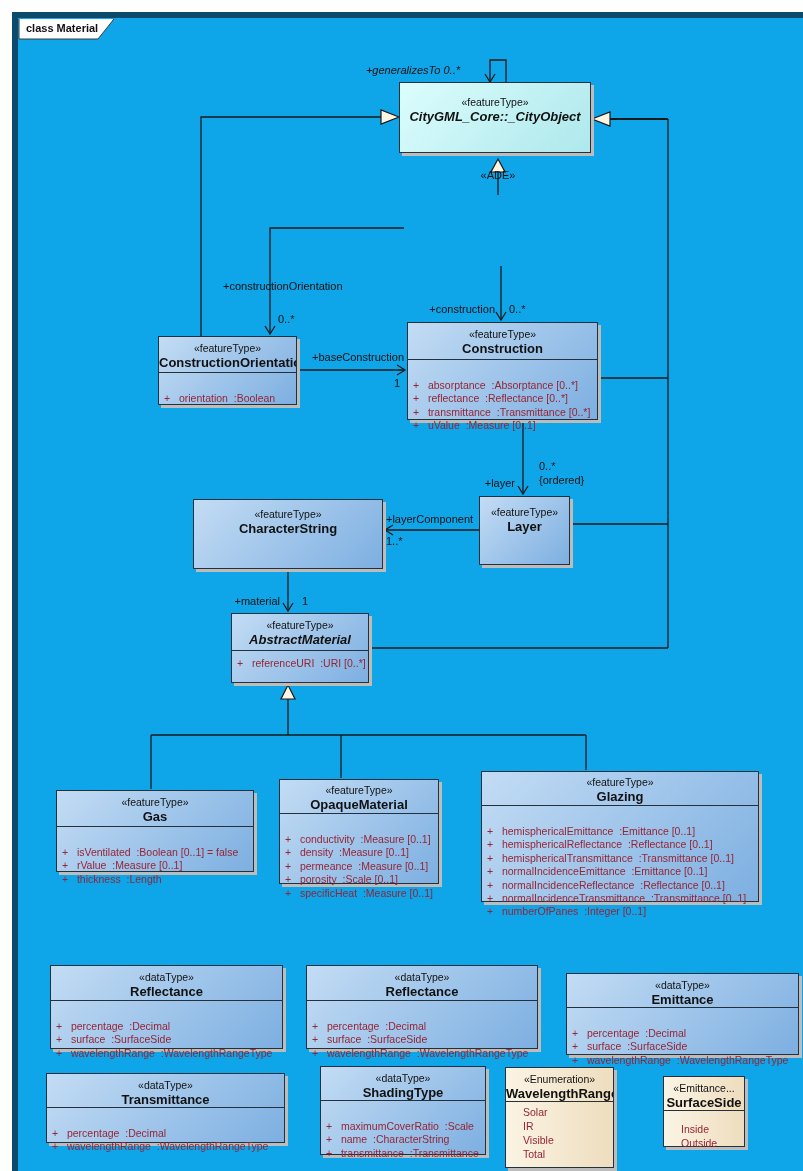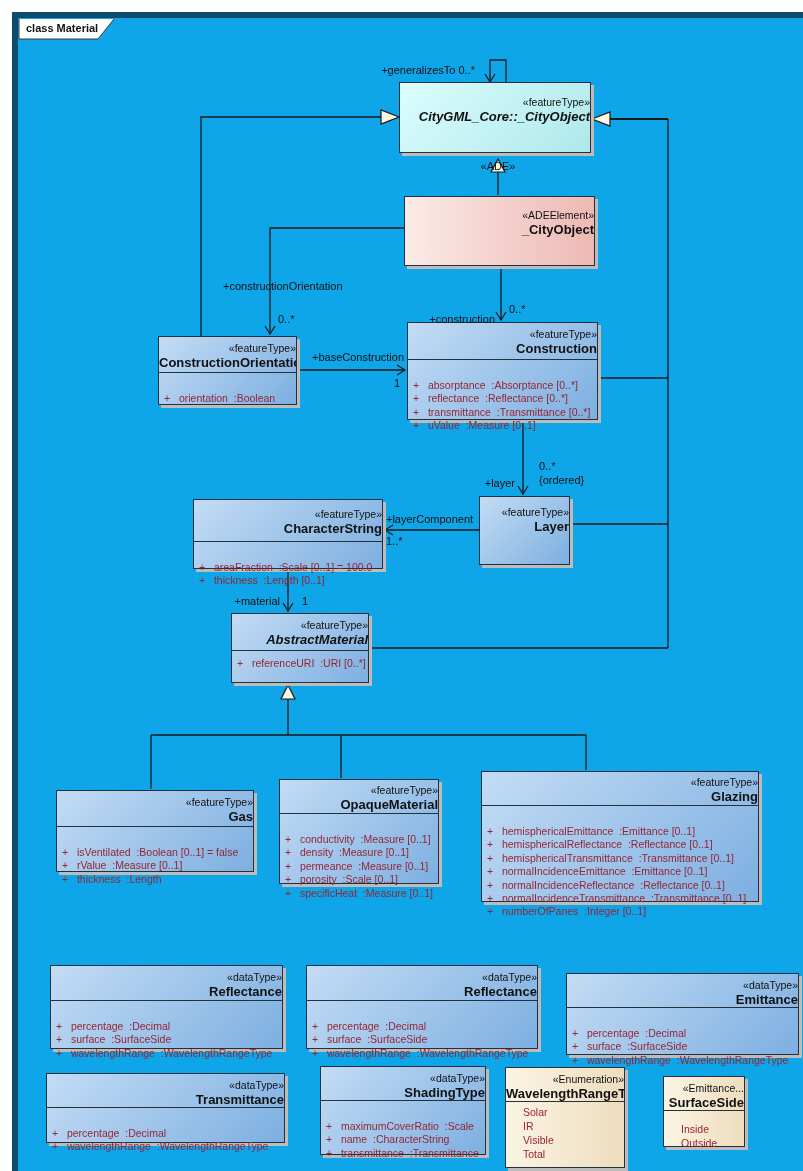--- a/index.html
+++ b/index.html
@@ -14,21 +14,21 @@
 
   .cls {
     position:absolute; border:1px solid #24303b; box-shadow:3px 3px 0 #bcbcbc;
     box-sizing:border-box;
   }
   .c-core { background:linear-gradient(135deg,#dcfdfd 0%, #aee8ec 100%); }
   .c-ade  { background:linear-gradient(90deg,#fbeae7 0%, #edb9b4 100%); }
   .c-feat { background:linear-gradient(135deg,#c3dcf4 0%, #7dafe1 100%); }
   .c-enum { background:linear-gradient(90deg,#fbf4e4 0%, #eeddbe 100%); }
 
-  .hdr { box-sizing:border-box; padding-top:4px; text-align:right; overflow:hidden; }
+  .hdr { box-sizing:border-box; padding-top:4px; text-align:center; overflow:hidden; }
   .stereo { font-size:10.5px; color:#111; line-height:14px; white-space:nowrap; }
   .cname  { font-size:13px; font-weight:bold; color:#111; line-height:15px; white-space:nowrap; }
   .it { font-style:italic; }
 
   .attrs { box-sizing:border-box; border-top:1px solid #24303b; padding-top:19px; overflow:hidden; }
   .attr  { font-size:10.5px; line-height:13.4px; color:#962434; white-space:pre; padding-left:5px; }
   .enumv { font-size:10.5px; line-height:14px;  color:#962434; white-space:pre; padding-left:17px; }
 
   .elabel { position:absolute; font-size:11px; color:#111; white-space:nowrap; line-height:13px; }
   .tr { text-align:right; }
@@ -86,26 +86,20 @@
 
   <div class="tabtitle">class Material</div>
 
   <div class="cls c-core" style="left:381px;top:64px;width:192px;height:71px;">
     <div class="hdr" style="padding-top:12px;">
       <div class="stereo">«featureType»</div>
       <div class="cname it">CityGML_Core::_CityObject</div>
     </div>
   </div>
 
-  <div class="cls c-ade" style="left:386px;top:178px;width:191px;height:70px;">
-    <div class="hdr" style="padding-top:11px;">
-      <div class="stereo">«ADEElement»</div>
-      <div class="cname">_CityObject</div>
-    </div>
-  </div>
 
   <div class="cls c-feat" style="left:140px;top:318px;width:139px;height:69px;">
     <div class="hdr" style="height:35px;">
       <div class="stereo">«featureType»</div>
       <div class="cname">ConstructionOrientation</div>
     </div>
     <div class="attrs">
       <div class="attr">+   orientation  :Boolean</div>
     </div>
   </div>
@@ -127,24 +121,20 @@
     <div class="hdr" style="padding-top:8px;">
       <div class="stereo">«featureType»</div>
       <div class="cname">Layer</div>
     </div>
   </div>
 
   <div class="cls c-feat" style="left:175px;top:481px;width:190px;height:70px;">
     <div class="hdr" style="height:41px;padding-top:7px;">
       <div class="stereo">«featureType»</div>
       <div class="cname">CharacterString</div>
-    </div>
-    <div class="attrs">
-      <div class="attr">+   areaFraction  :Scale [0..1] = 100.0</div>
-      <div class="attr">+   thickness  :Length [0..1]</div>
     </div>
   </div>
 
   <div class="cls c-feat" style="left:213px;top:595px;width:138px;height:70px;">
     <div class="hdr" style="height:36px;">
       <div class="stereo">«featureType»</div>
       <div class="cname it">AbstractMaterial</div>
     </div>
     <div class="attrs" style="padding-top:6px;">
       <div class="attr">+   referenceURI  :URI [0..*]</div>
@@ -245,21 +235,21 @@
       <div class="stereo">«dataType»</div>
       <div class="cname">ShadingType</div>
     </div>
     <div class="attrs">
       <div class="attr">+   maximumCoverRatio  :Scale</div>
       <div class="attr">+   name  :CharacterString</div>
       <div class="attr">+   transmittance  :Transmittance</div>
     </div>
   </div>
 
-  <div class="cls c-enum" style="left:487px;top:1049px;width:120px;height:101px;">
+  <div class="cls c-enum" style="left:487px;top:1049px;width:109px;height:101px;">
     <div class="hdr" style="height:33px;">
       <div class="stereo">«Enumeration»</div>
       <div class="cname">WavelengthRangeType</div>
     </div>
     <div class="attrs" style="padding-top:3px;">
       <div class="enumv">Solar</div>
       <div class="enumv">IR</div>
       <div class="enumv">Visible</div>
       <div class="enumv">Total</div>
     </div>
@@ -269,25 +259,25 @@
     <div class="hdr" style="height:33px;">
       <div class="stereo">«Emittance...</div>
       <div class="cname">SurfaceSide</div>
     </div>
     <div class="attrs" style="padding-top:11px;">
       <div class="enumv">Inside</div>
       <div class="enumv">Outside</div>
     </div>
   </div>
 
-  <div class="elabel tr" style="left:351px;top:46px;width:106px;">+generalizesTo 0..*</div>
-  <div class="elabel" style="left:450px;top:142px;width:60px;text-align:center;">«ADE»</div>
+  <div class="elabel tr" style="left:336px;top:46px;width:106px;font-style:italic;">+generalizesTo 0..*</div>
+  <div class="elabel" style="left:450px;top:151px;width:60px;text-align:center;">«ADE»</div>
   <div class="elabel" style="left:205px;top:262px;">+constructionOrientation</div>
   <div class="elabel" style="left:260px;top:295px;">0..*</div>
-  <div class="elabel tr" style="left:402px;top:295px;width:75px;">+construction</div>
+  <div class="elabel tr" style="left:402px;top:285px;width:75px;">+construction</div>
   <div class="elabel" style="left:491px;top:285px;">0..*</div>
   <div class="elabel tr" style="left:290px;top:333px;width:96px;">+baseConstruction</div>
   <div class="elabel" style="left:376px;top:359px;">1</div>
   <div class="elabel tr" style="left:457px;top:459px;width:40px;">+layer</div>
   <div class="elabel" style="left:521px;top:442px;">0..*</div>
   <div class="elabel" style="left:521px;top:456px;">{ordered}</div>
   <div class="elabel" style="left:368px;top:495px;">+layerComponent</div>
   <div class="elabel" style="left:368px;top:517px;">1..*</div>
   <div class="elabel tr" style="left:214px;top:577px;width:48px;">+material</div>
   <div class="elabel" style="left:284px;top:577px;">1</div>

